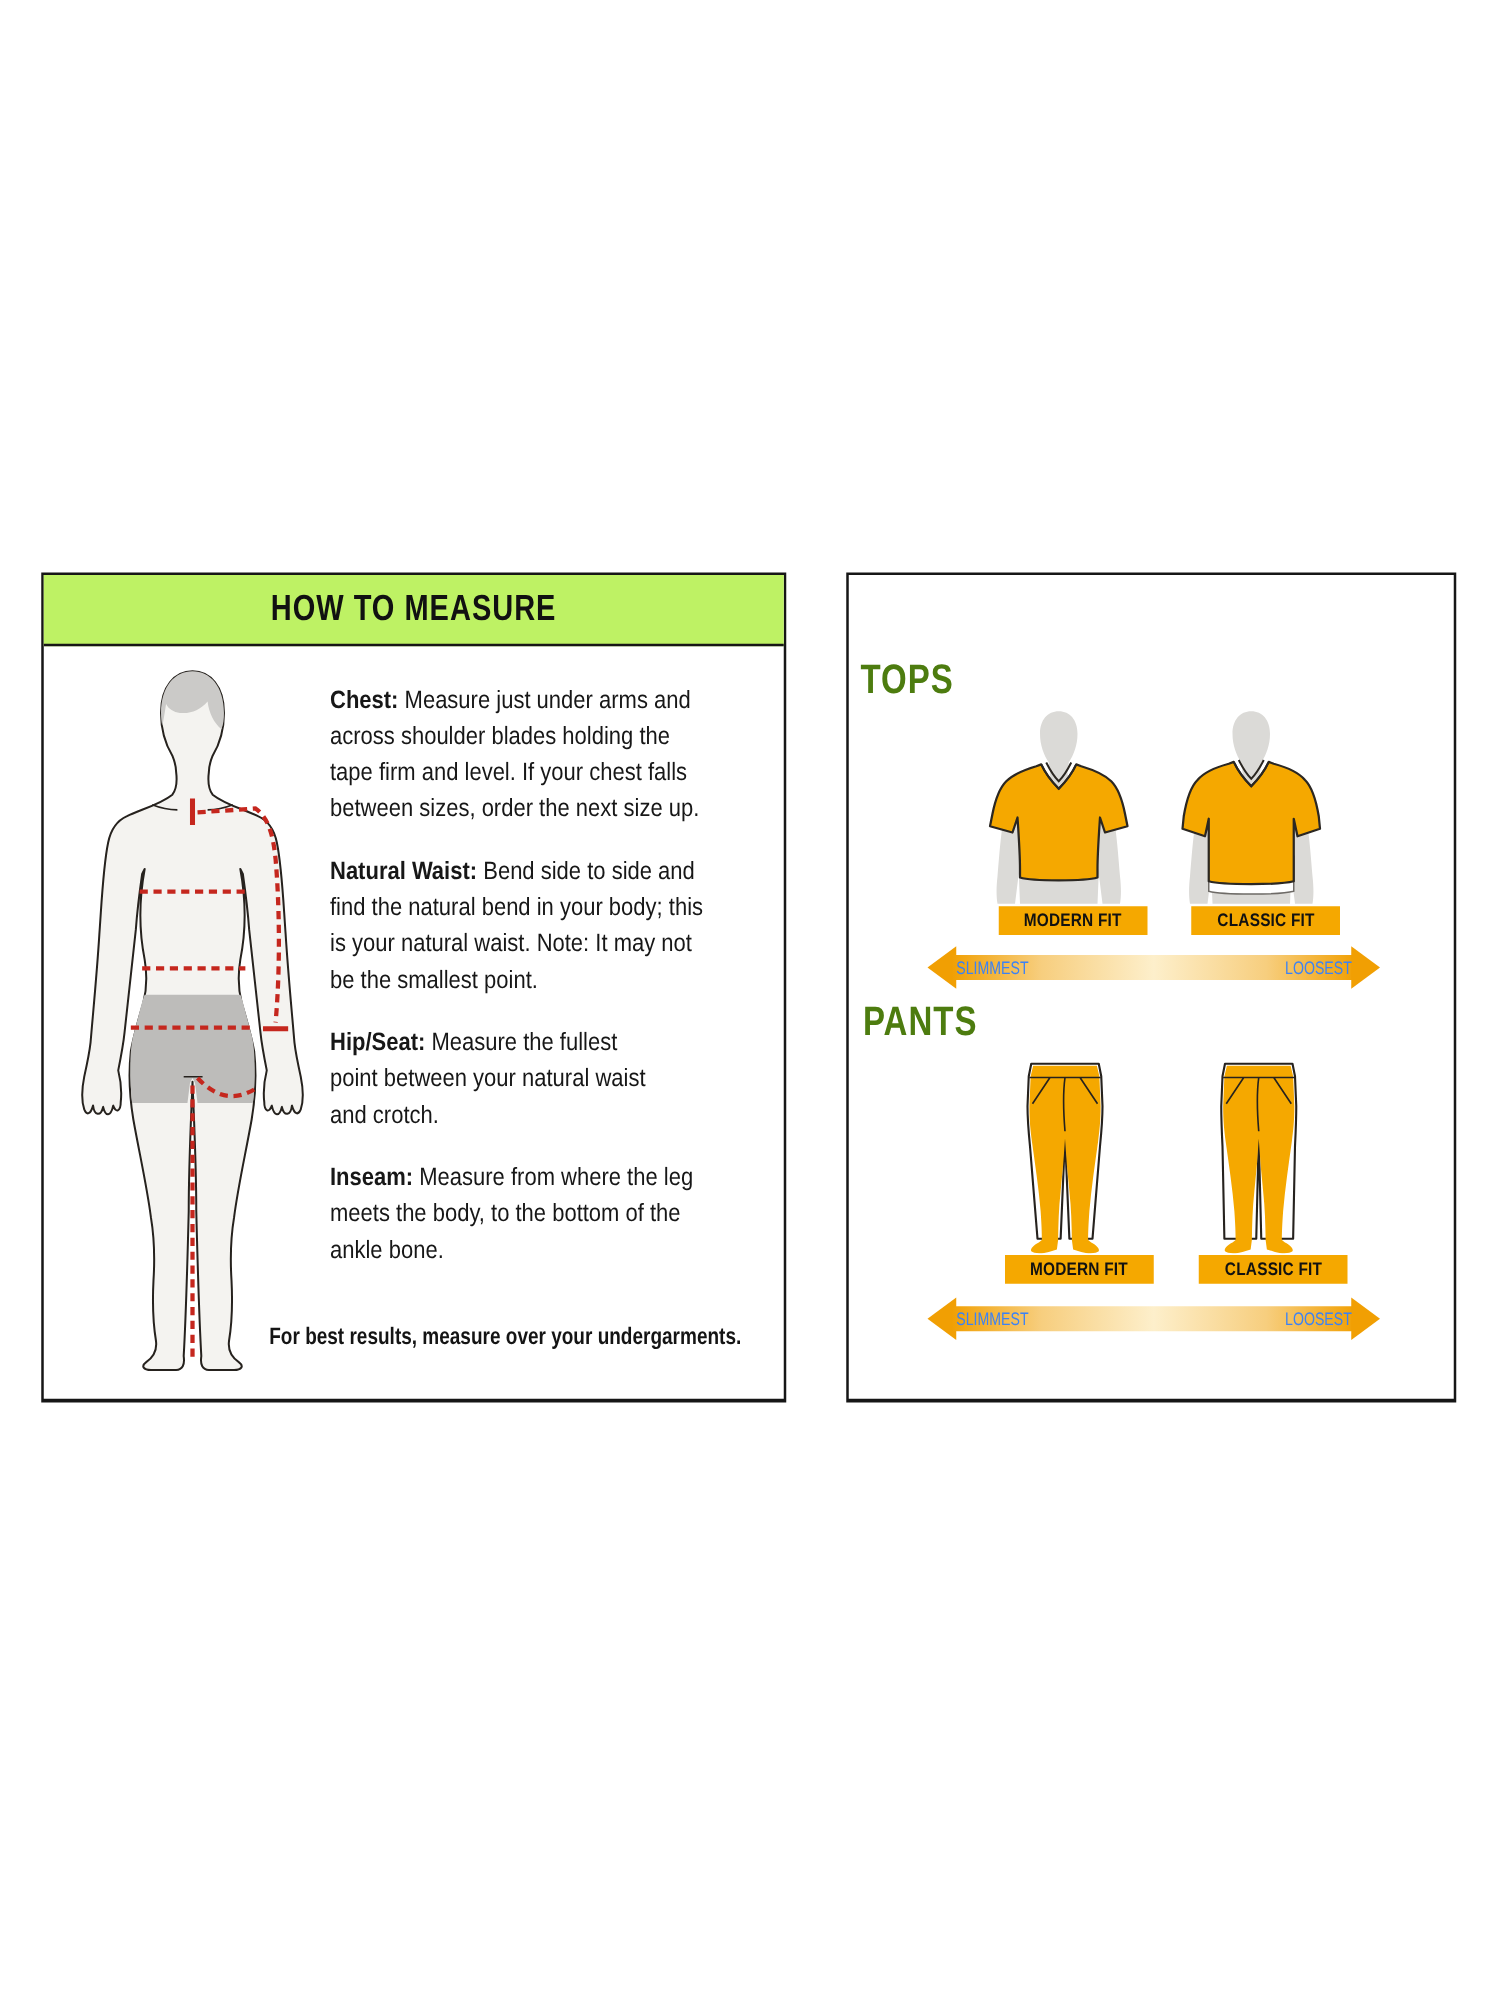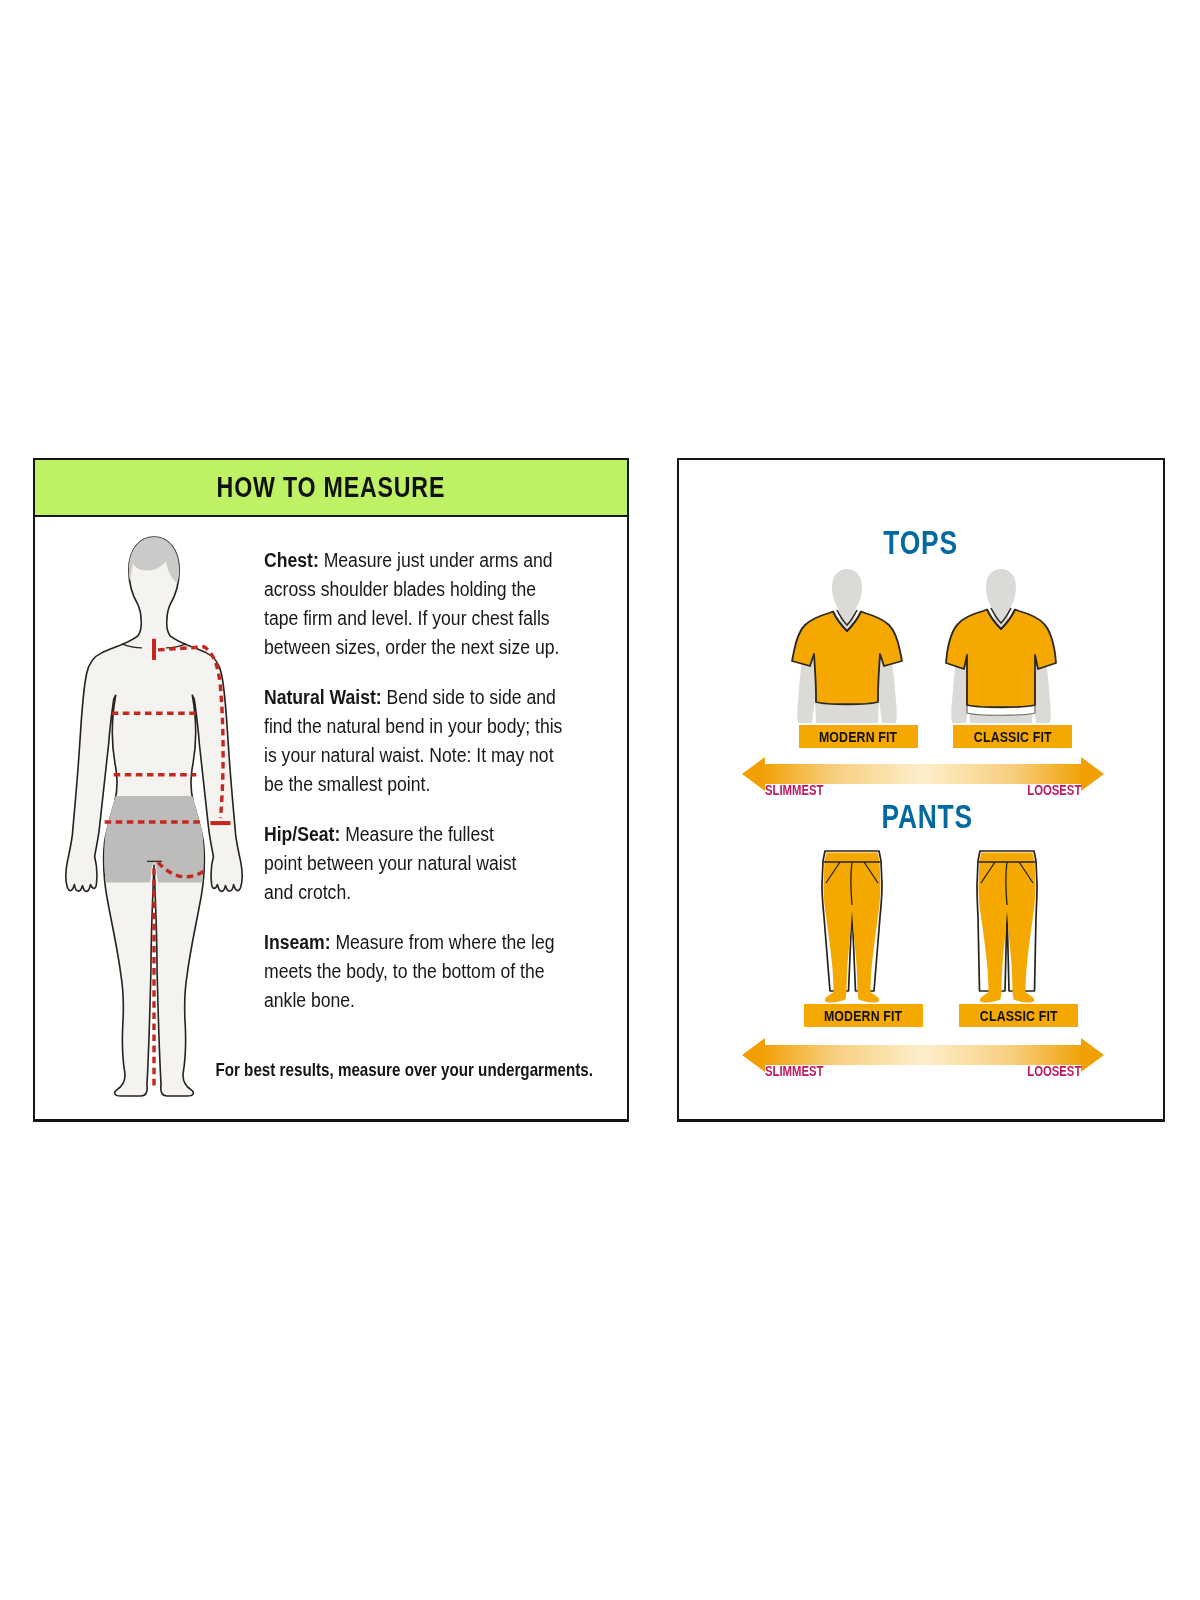--- a/index.html
+++ b/index.html
@@ -15,36 +15,36 @@
                 transform:scaleX(0.8);white-space:nowrap;}
   
   #measure-text{position:absolute;left:229px;top:86px;width:360px;}
   .measure-para{margin:0 0 21px 0;font-size:20px;line-height:29px;white-space:pre;
                 transform:scaleX(0.88);transform-origin:0 0;color:#171717;}
   .measure-para b{font-weight:bold;}
   #measure-footnote{position:absolute;right:34px;bottom:38px;font-weight:bold;font-size:19px;
                 white-space:nowrap;transform:scaleX(0.8);transform-origin:100% 50%;color:#141414;}
   #measure-figure{position:absolute;left:16px;top:66px;}
   
-  .section-heading{position:absolute;left:0;right:0;text-align:center;font-weight:bold;font-size:33px;color:#0369a1;}
+  .section-heading{position:absolute;left:0;right:0;text-align:left;font-weight:bold;font-size:33px;color:#4d7c0f;}
   .section-heading span{display:inline-block;transform:scaleX(0.8);letter-spacing:1px;white-space:nowrap;}
   #tops-heading{top:64px;}
-  #pants-heading{top:338px;margin-left:12px;}
+  #pants-heading{top:338px;}
   .fig{position:absolute;}
   .fit-label{position:absolute;width:119px;height:23px;background:#F5A800;
              display:flex;align-items:center;justify-content:center;}
   .fit-label span{font-weight:bold;font-size:14.5px;color:#111;transform:scaleX(0.85);white-space:nowrap;letter-spacing:0.2px;}
   .fit-scale{position:absolute;left:63px;width:362px;height:34px;}
   .fit-scale .bar{position:absolute;left:20px;right:20px;top:7px;height:20px;
       background:linear-gradient(90deg,#F1A004 0%,#F7CE7E 22%,#FDEFCB 50%,#F7CE7E 78%,#F1A004 100%);}
   .fit-scale .ah{position:absolute;top:0;width:0;height:0;border-top:17px solid transparent;border-bottom:17px solid transparent;}
   .fit-scale .ah.l{left:0;border-right:23px solid #F19F03;}
   .fit-scale .ah.r{right:0;border-left:23px solid #F19F03;}
-  .fit-scale .word{position:absolute;top:23px;height:20px;display:flex;align-items:center;
-      font-weight:bold;font-size:14.5px;color:#be185d;}
+  .fit-scale .word{position:absolute;top:8px;height:20px;display:flex;align-items:center;
+      font-weight:normal;font-size:14.5px;color:#3b82f6;}
   .fit-scale .word span{transform:scaleX(0.78);white-space:nowrap;}
   .fit-scale .word.l{left:23px;}.fit-scale .word.l span{transform-origin:0 50%;}
   .fit-scale .word.r{right:23px;}.fit-scale .word.r span{transform-origin:100% 50%;}
 </style>
 </head>
 <body>
 
 <div id="canvas">
 
   <div class="panel" id="measure-panel">

